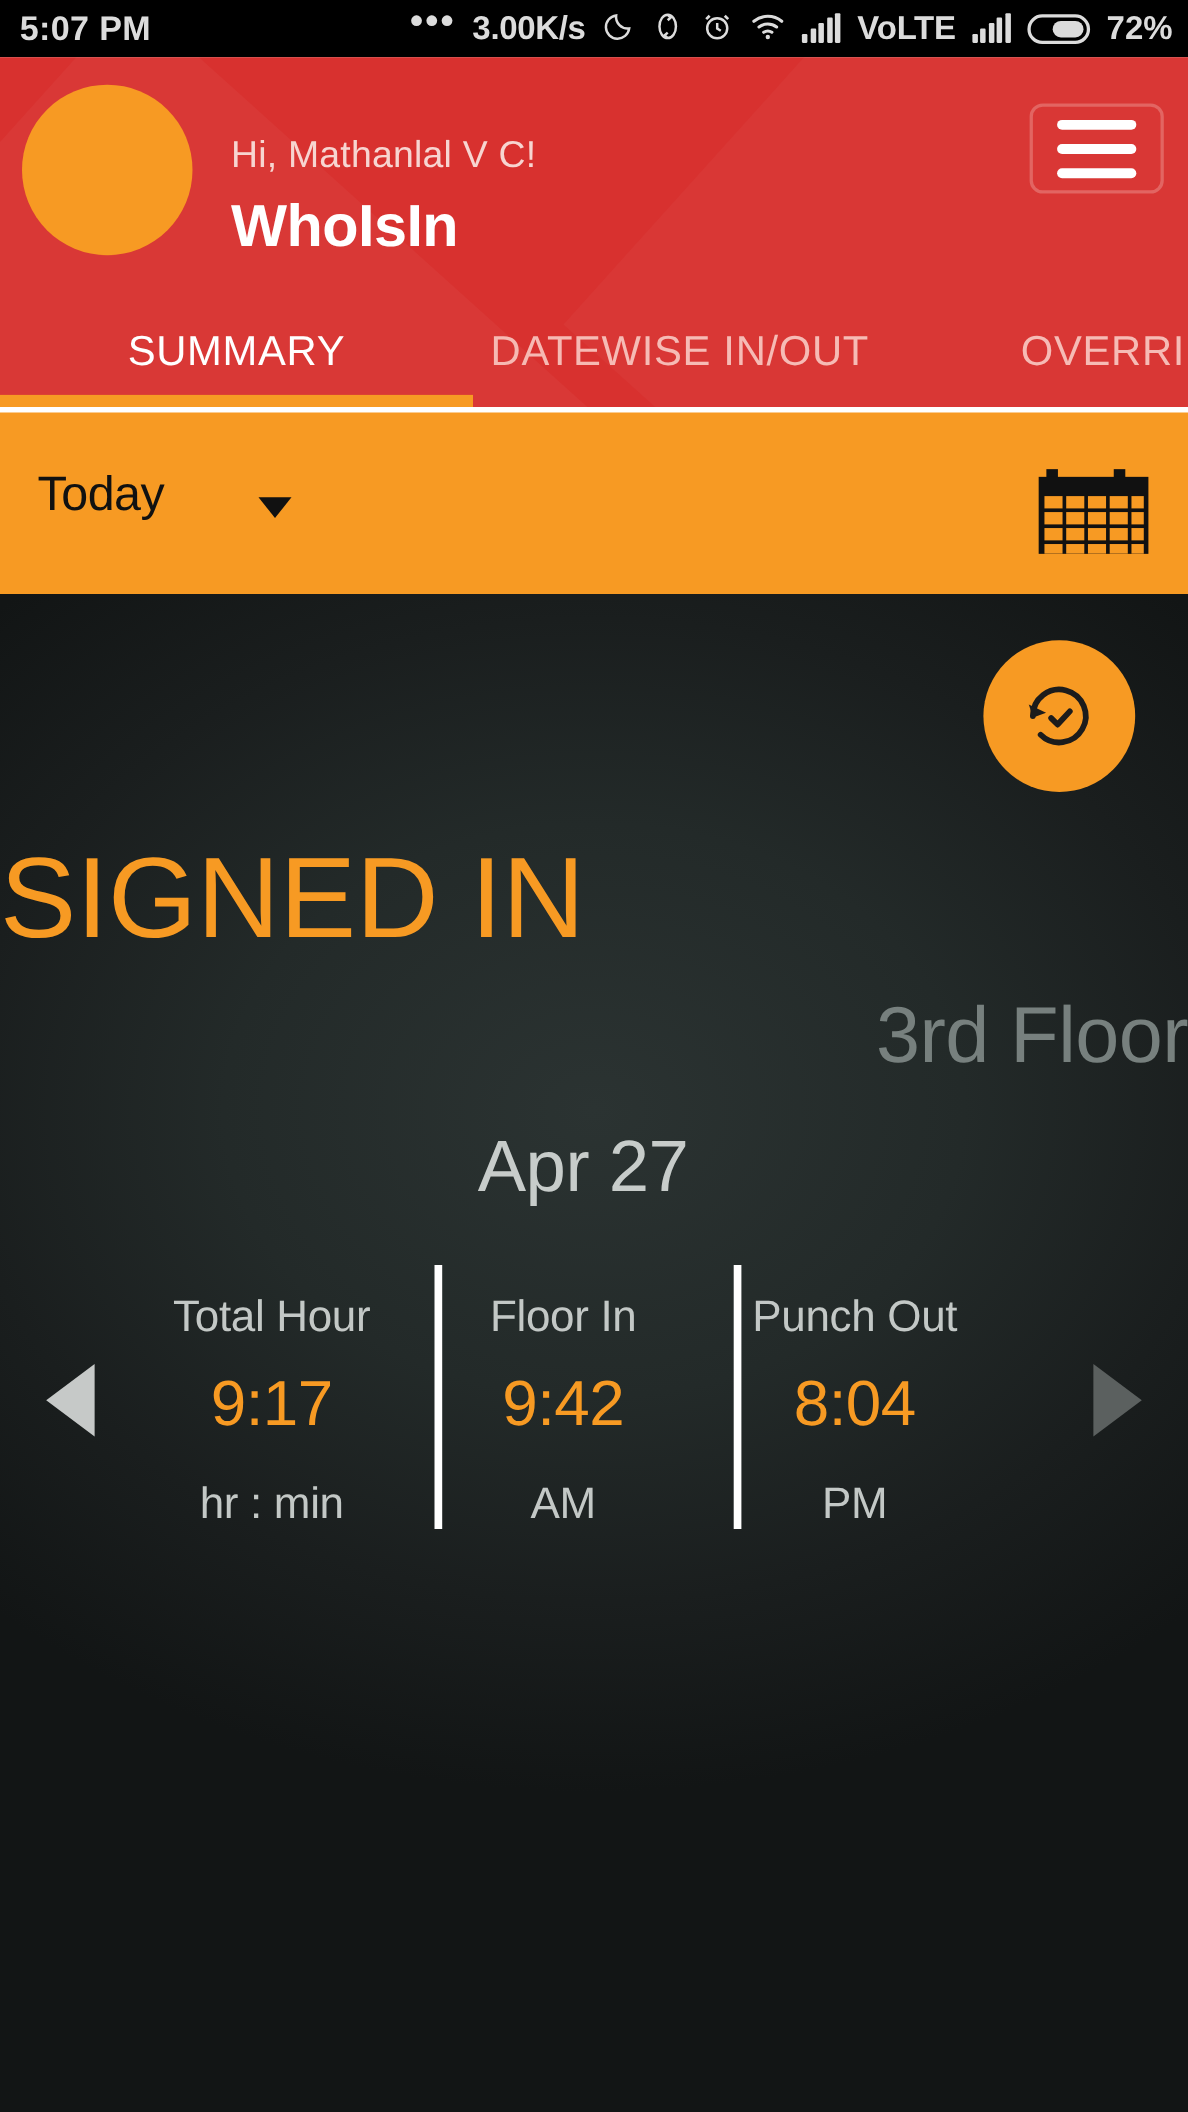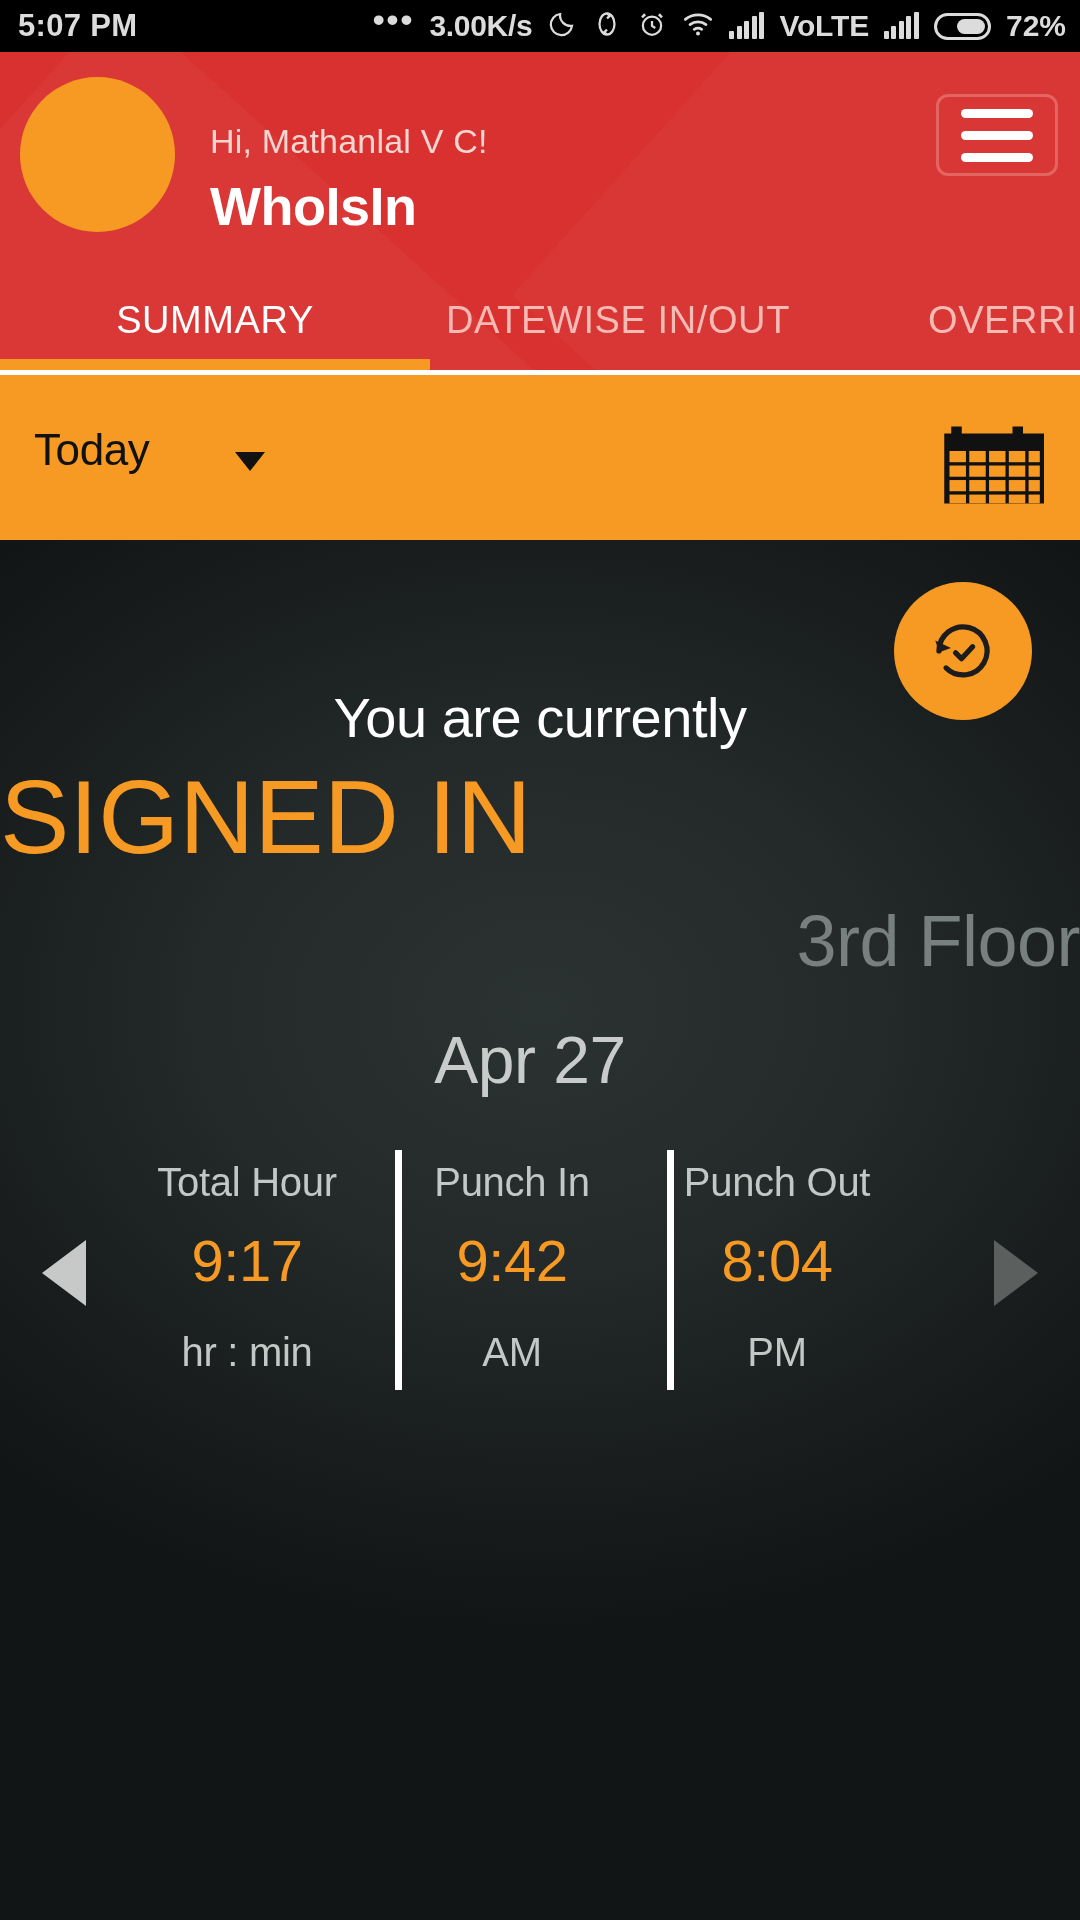--- a/index.html
+++ b/index.html
@@ -128,21 +128,21 @@
     color:#77807e; font-size:72px; letter-spacing:-0.5px;
   }
   .status-date {
     position:absolute; left:0; top:482px; width:1060px; text-align:center;
     color:#c7ccca; font-size:66px; letter-spacing:-0.5px;
   }
 
   
   .stats {
     position:absolute; left:0; top:620px; width:1024px; height:230px;
-    display:flex; align-items:flex-start; justify-content:center;
+    display:flex; align-items:flex-end; justify-content:center;
   }
   .arrow-l, .arrow-r {
     position:absolute; top:76px; width:0; height:0;
   }
   .arrow-l {
     left:42px;
     border-top:33px solid transparent; border-bottom:33px solid transparent;
     border-right:44px solid #c6c9c8;
   }
   .arrow-r {
@@ -282,39 +282,38 @@
   <div class="body">
 
     <div class="fab">
       <svg width="74" height="74" viewBox="0 0 24 24">
         <path d="M4.2 12a7.8 7.8 0 1 1 2.3 5.5" fill="none" stroke="#1c1c1c" stroke-width="1.7" stroke-linecap="round"></path>
         <path d="M3 8.6l1.3 3.8 3.8-1.4z" fill="#1c1c1c"></path>
         <path d="M9.6 12.6l1.9 1.9 3.6-3.9" fill="none" stroke="#1c1c1c" stroke-width="1.7" stroke-linecap="round" stroke-linejoin="round"></path>
       </svg>
     </div>
 
-    <div class="status-line1">You are currently</div>
     <div class="status-line2">SIGNED IN</div>
     <div class="status-loc">3rd Floor</div>
     <div class="status-date">Apr 27</div>
 
     <div class="arrow-l" style="top:700px"></div>
     <div class="arrow-r" style="top:700px"></div>
 
     <div class="divider d1"></div>
     <div class="divider d2"></div>
 
     <div class="stats">
       <div class="stat-col">
         <div class="stat-title">Total Hour</div>
         <div class="stat-value">9:17</div>
         <div class="stat-unit">hr : min</div>
       </div>
       <div class="stat-col">
-        <div class="stat-title">Punch In</div>
+        <div class="stat-title">Floor In</div>
         <div class="stat-value">9:42</div>
         <div class="stat-unit">AM</div>
       </div>
       <div class="stat-col">
         <div class="stat-title">Punch Out</div>
         <div class="stat-value">8:04</div>
         <div class="stat-unit">PM</div>
       </div>
     </div>
 

